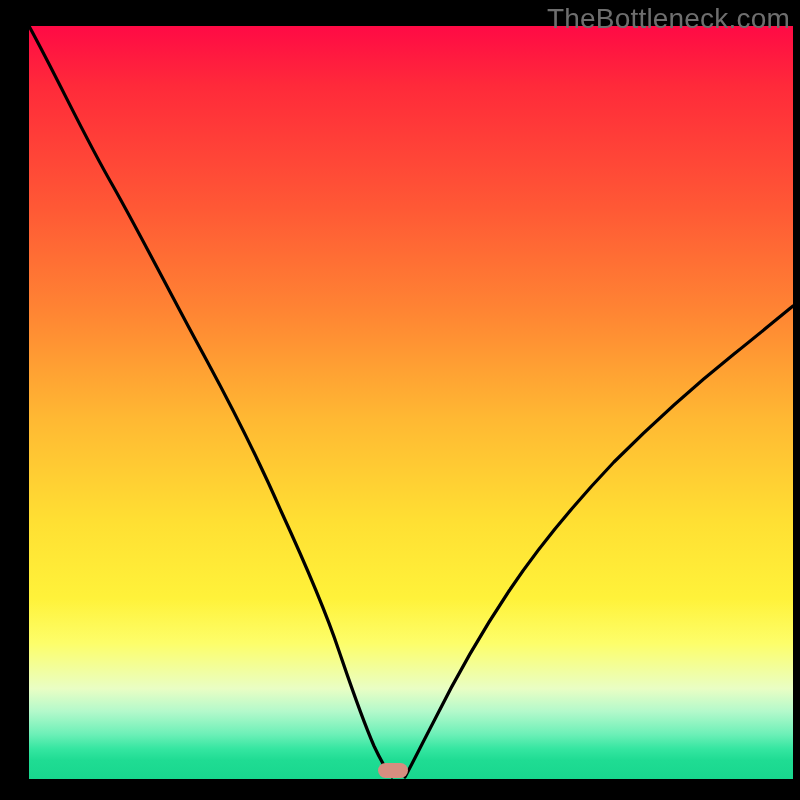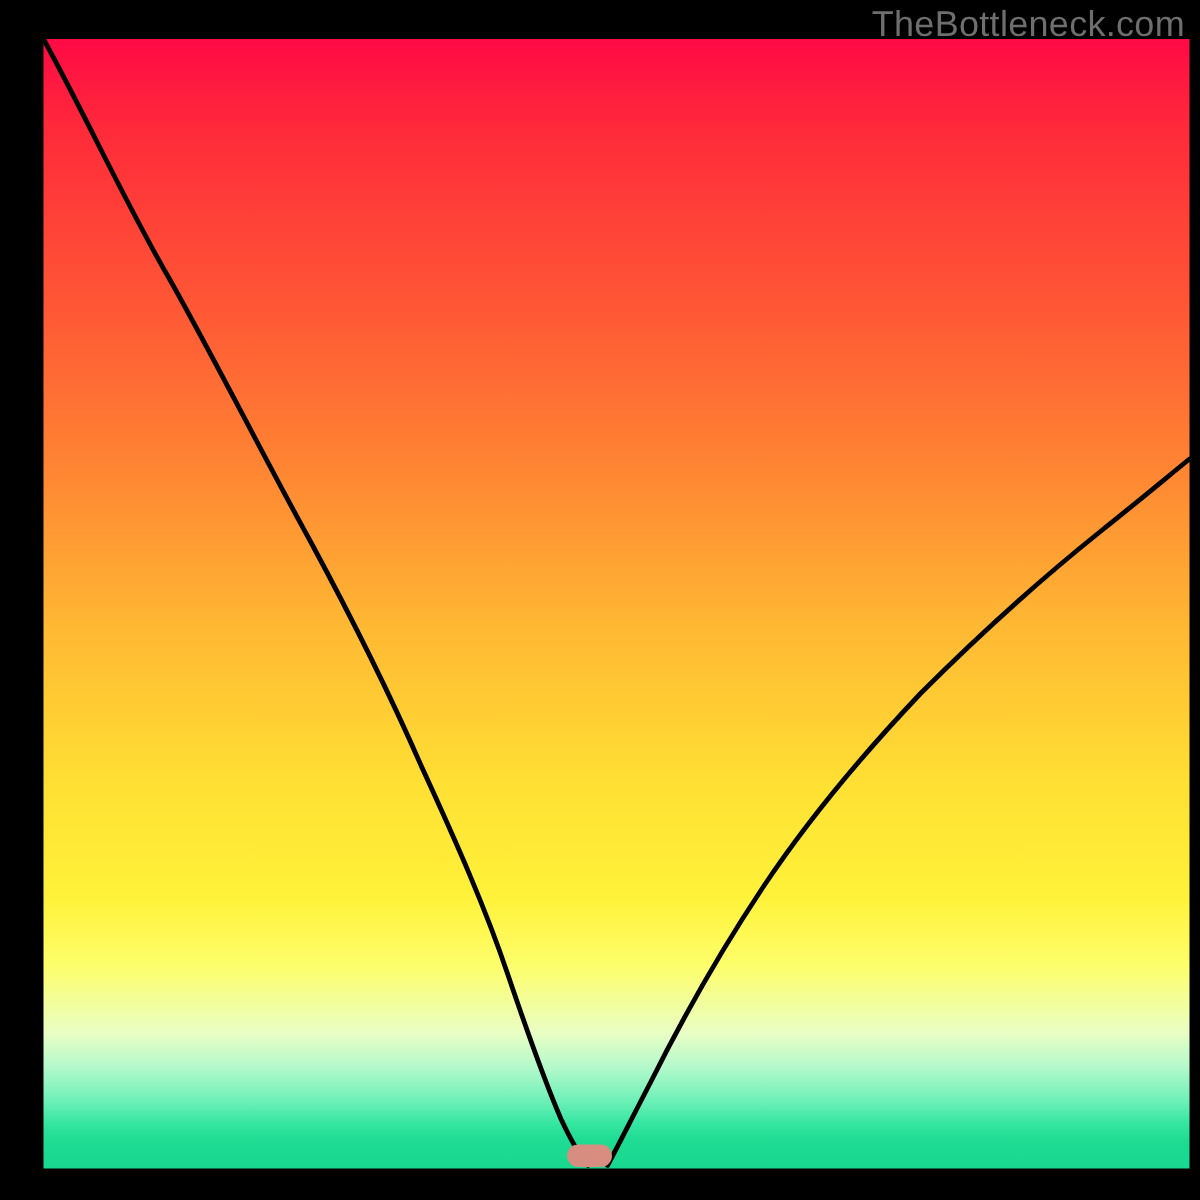--- a/index.html
+++ b/index.html
@@ -54,21 +54,21 @@
     top: 0;
     width: 764px;
     height: 753px;
     overflow: visible;
   }
   .watermark {
     position: absolute;
     top: 3px;
     right: 10px;
     color: #6e6e6e;
-    font-size: 24px;
+    font-size: 28px;
     letter-spacing: 0.2px;
     user-select: none;
   }
 </style>
 </head>
 <body>
 
 <div class="wrap">
 
   <div class="plot">

